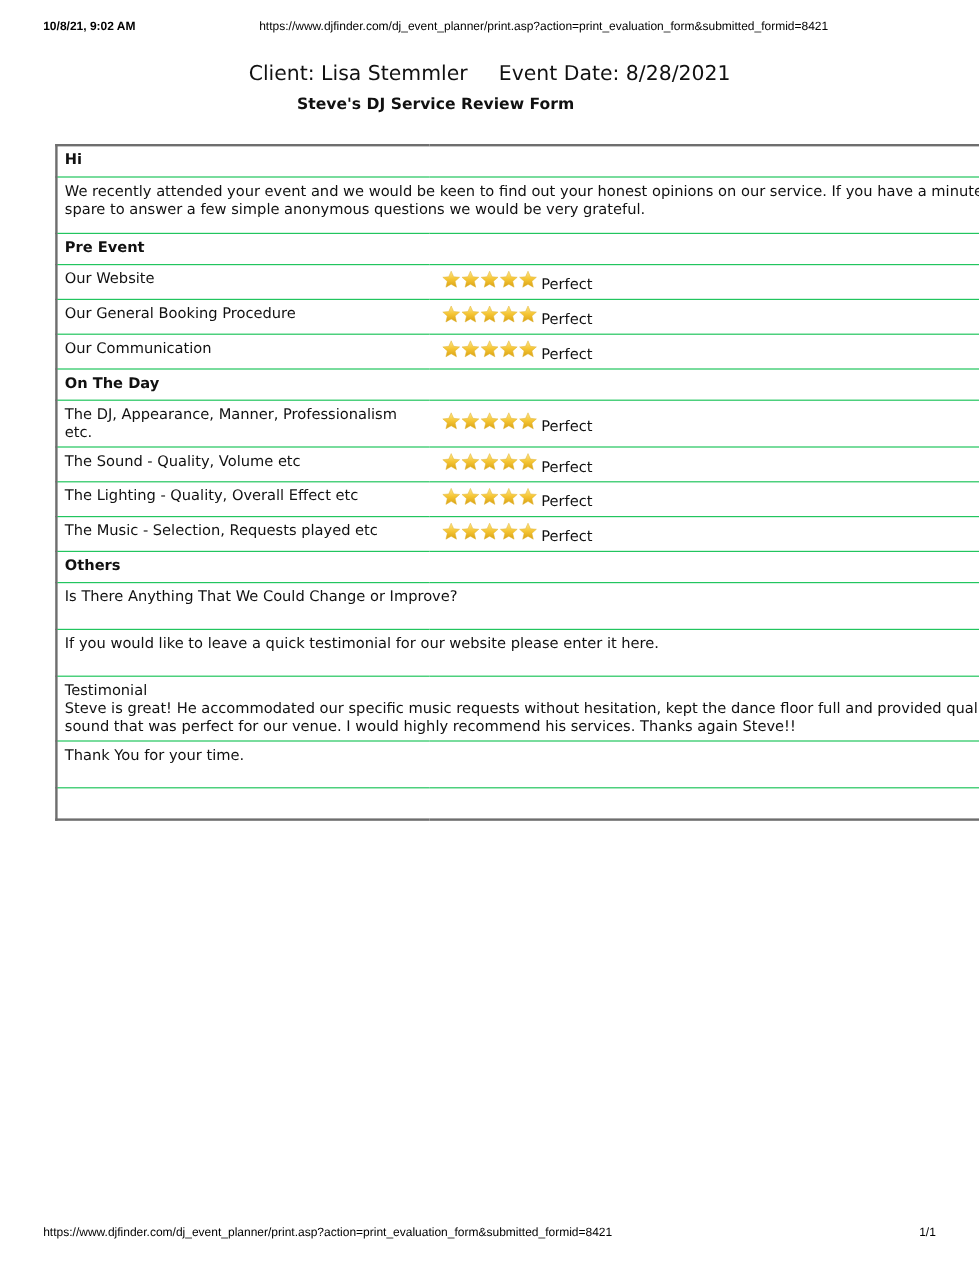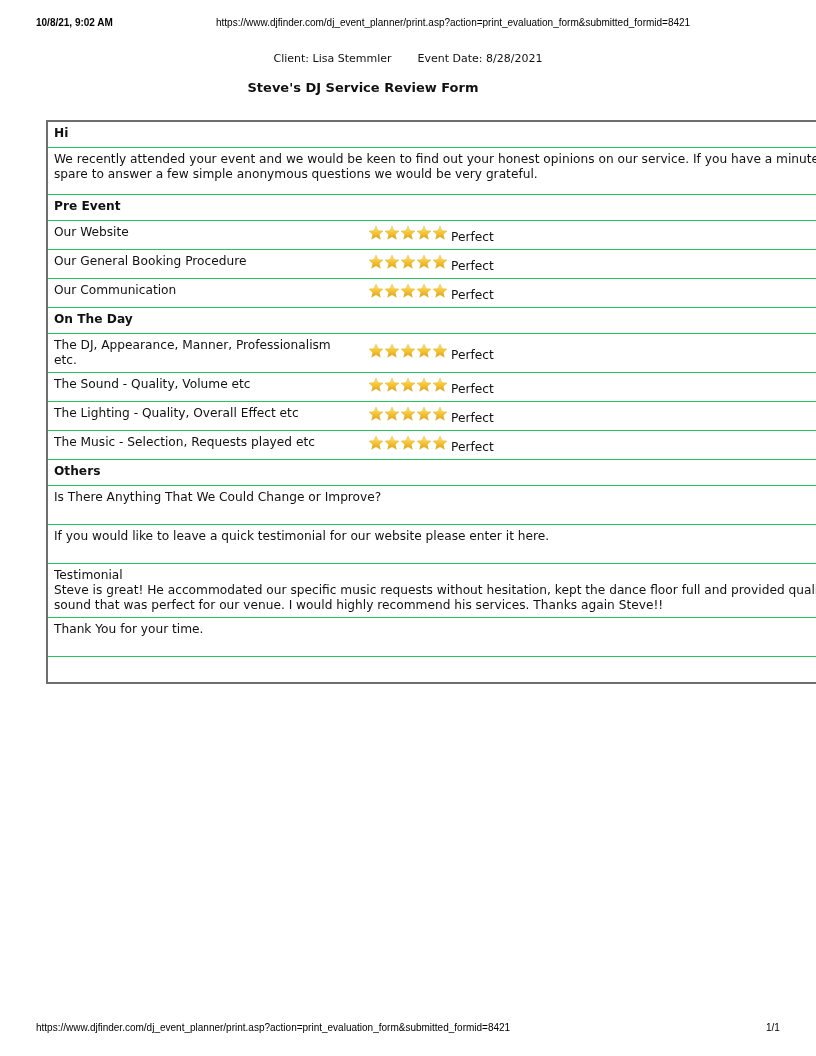--- a/index.html
+++ b/index.html
@@ -13,21 +13,21 @@
   }
   .print-header { top: 17px; }
   .print-footer { top: 1022px; }
   .ph-date { position: absolute; left: 36px; font-weight: bold; }
   .ph-url { position: absolute; left: 216px; }
   .pf-url { position: absolute; left: 36px; }
   .pf-page { position: absolute; left: 766px; }
 
   .client-line {
     position: absolute; top: 52px; left: 0; width: 816px; text-align: center;
-    font-size: 11px; color: #111;
+    font-size: 17px; color: #111;
   }
   .client-line .gap { display: inline-block; width: 26px; }
   .form-title {
     position: absolute; top: 80px; left: 0; width: 726px; text-align: center;
     font-size: 13px; font-weight: bold; color: #111;
   }
 
   .form-table {
     position: absolute; top: 120px; left: 46px; width: 810px;
     border: 2px solid #6e6e6e; border-collapse: collapse;

